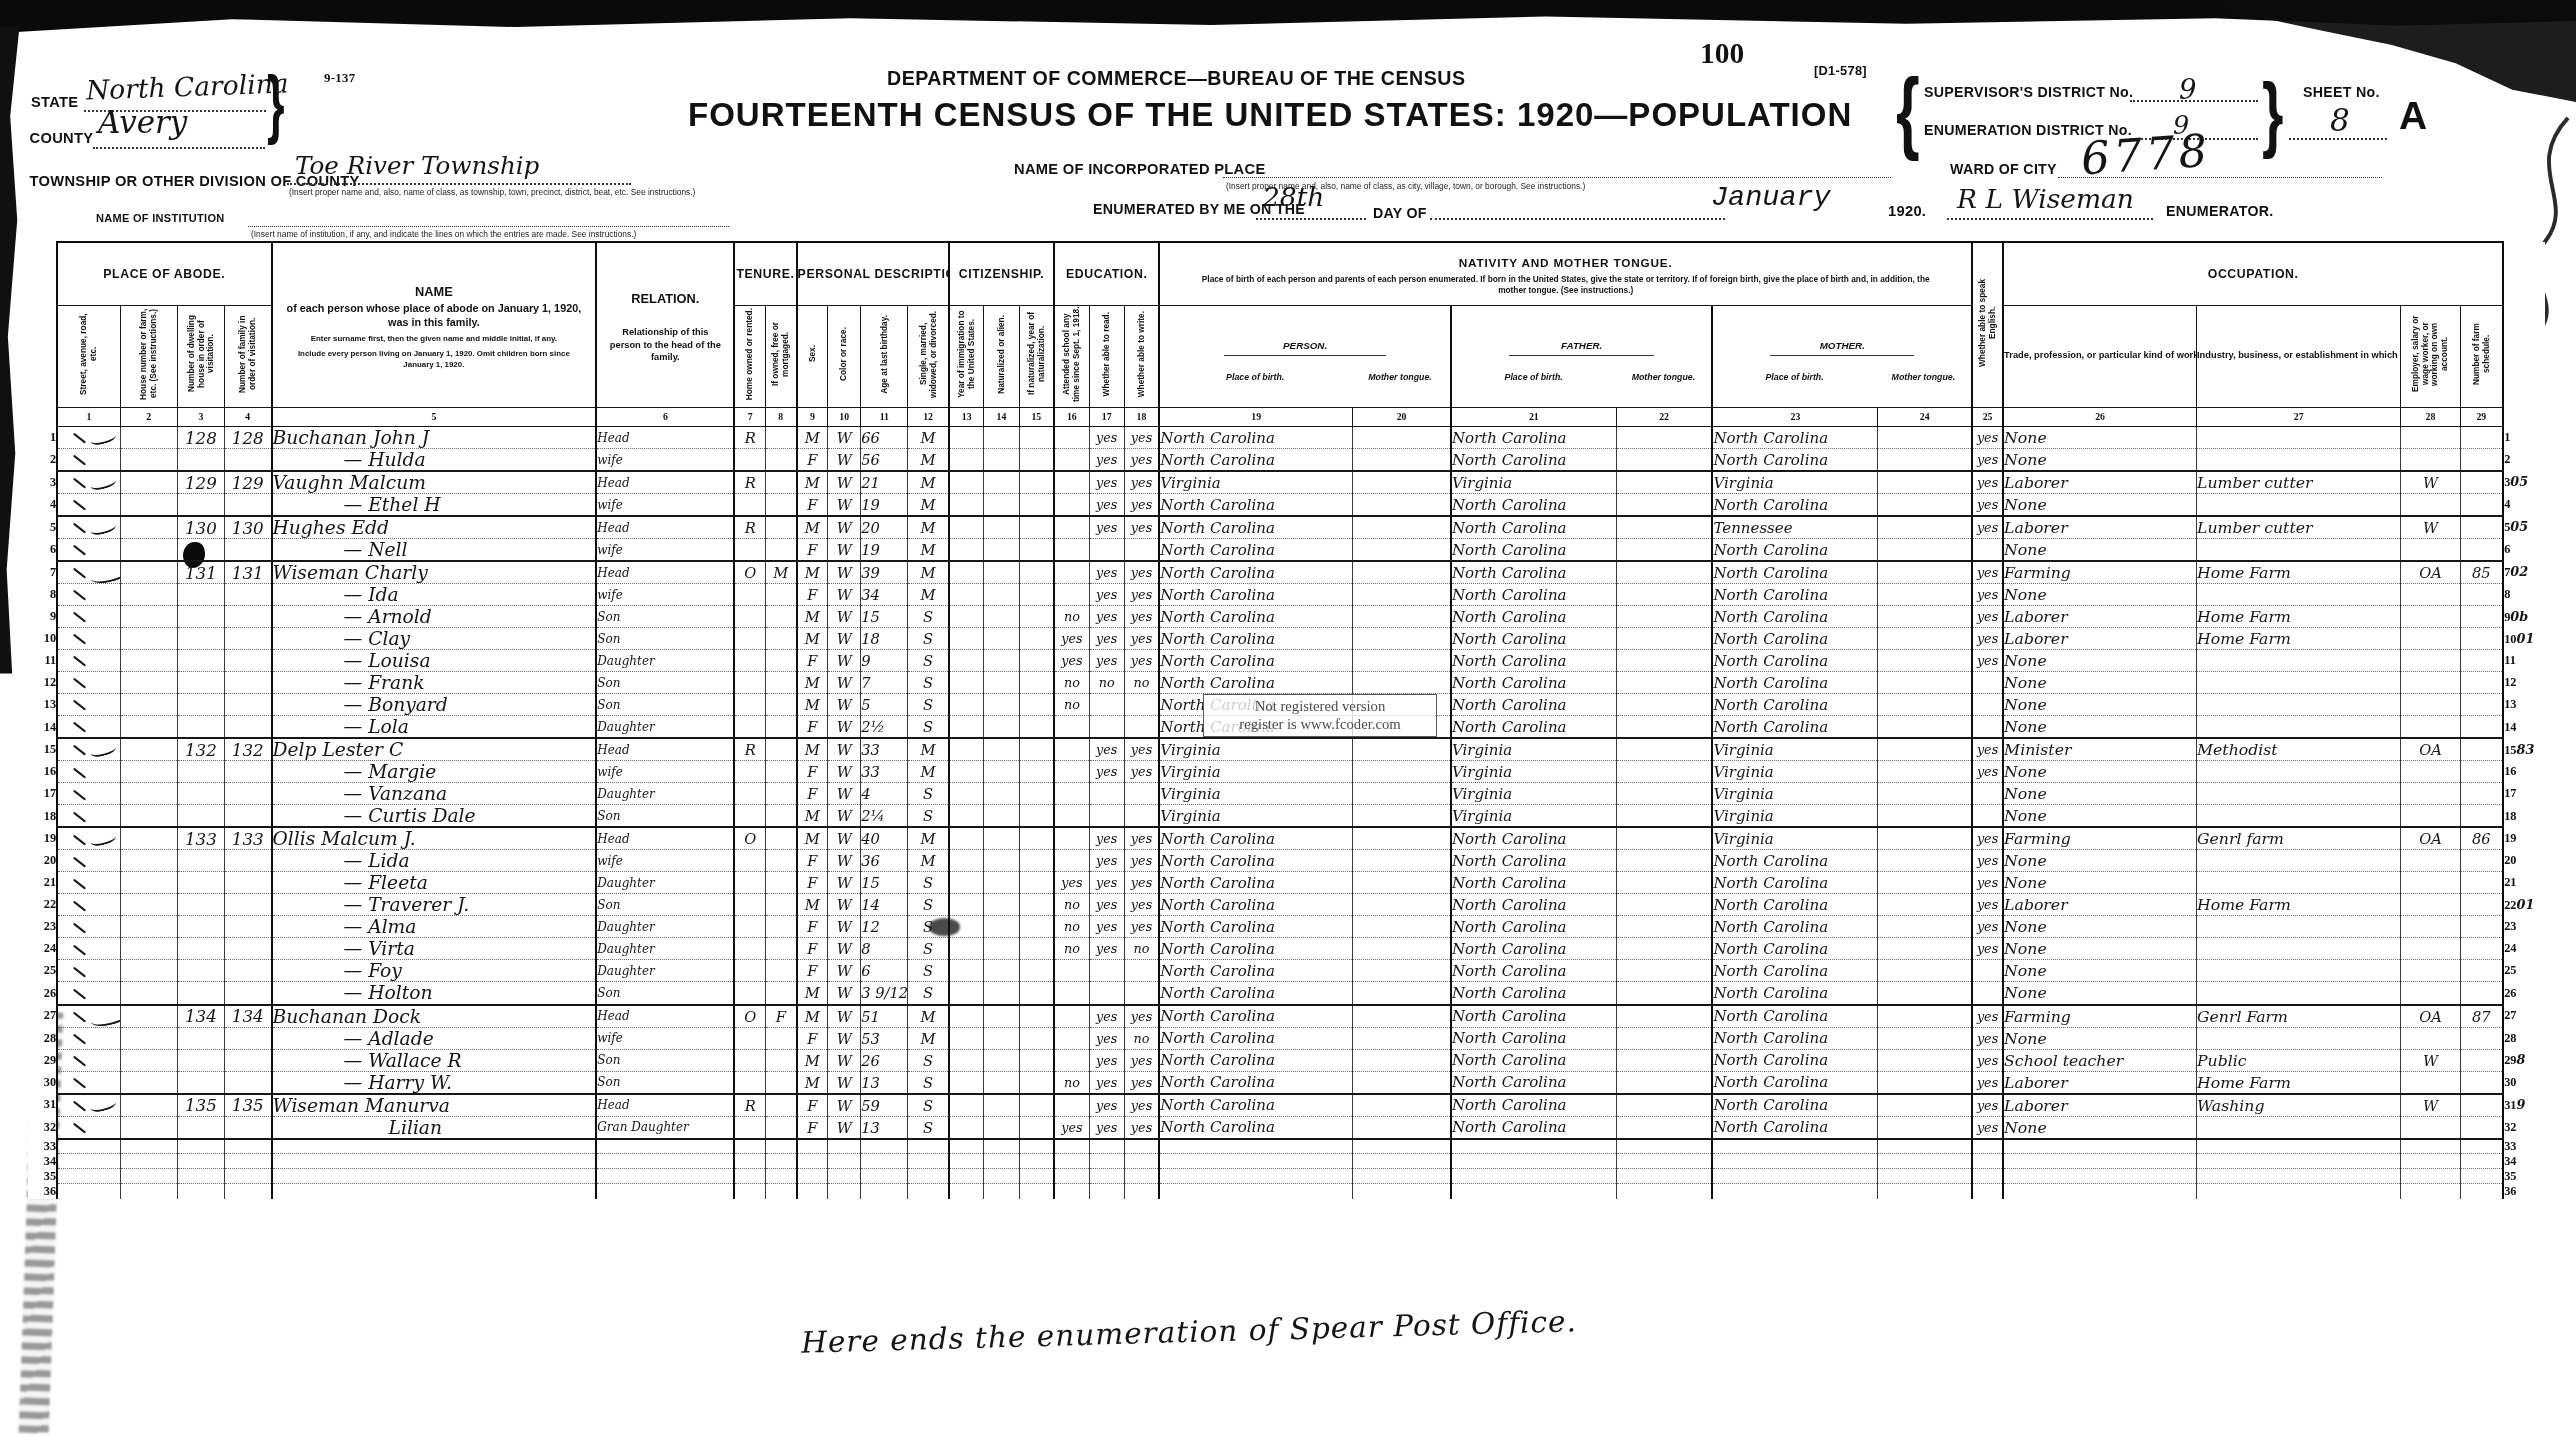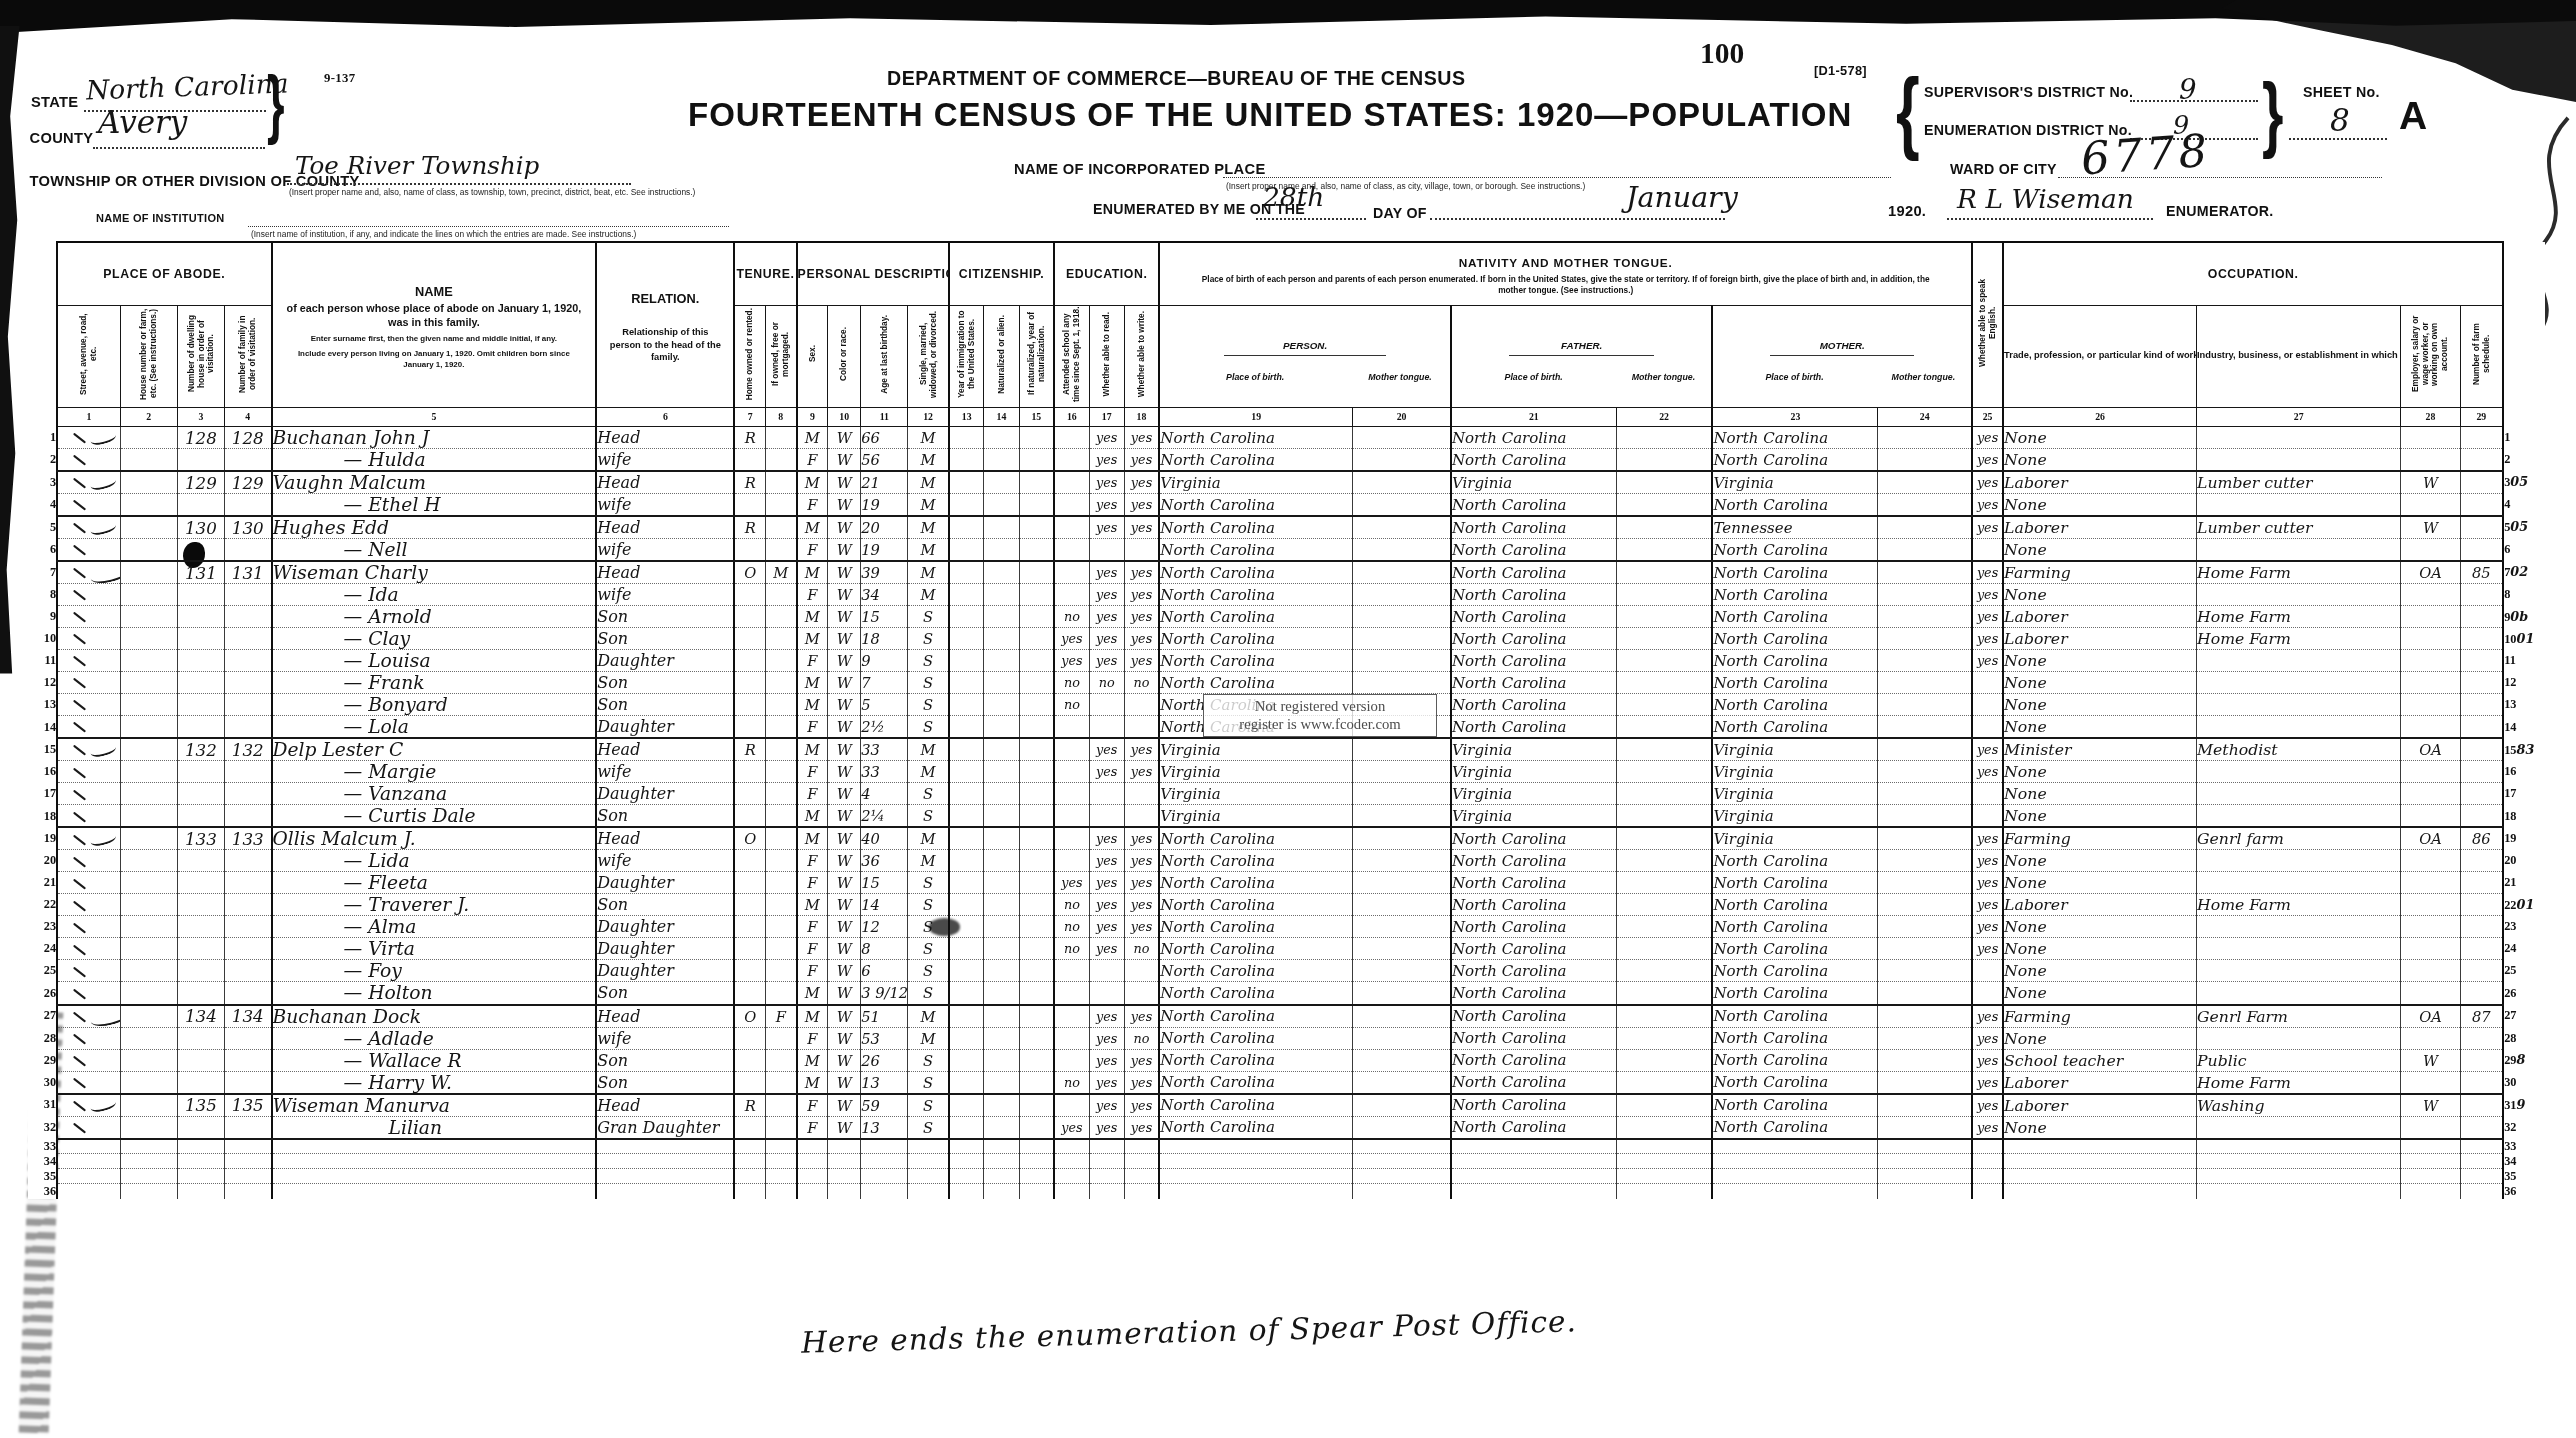--- a/index.html
+++ b/index.html
@@ -66,21 +66,21 @@
   .occD{font-size:9.3px;font-weight:bold;white-space:normal;vertical-align:middle;padding:0 13.8px;line-height:1.4;text-align:left;}
   .h3 th{font-size:9.8px;font-family:"Liberation Serif",serif;}
 
   
   .cC{text-align:center;font-size:14.7px;}
   .sm{font-size:14.7px;}
   .n2{font-size:16.7px;}
   .nameC{font-size:18.7px;padding-left:13.8px;}
   .nameC.cont{padding-left:71px;}
   .nameC.cont2{padding-left:116px;}
-  .relC{font-size:16px;padding-left:15.7px;}
+  .relC{font-size:12px;padding-left:15.7px;}
   .pobc{font-size:15px;padding-left:7.9px;}
   .trc{font-size:15.7px;padding-left:11.8px;}
   .yn{font-size:12.8px;text-align:center;}
   .agec{font-size:14.7px;}
   .lnL{text-align:right;padding-right:6.9px;}
   .lnR{text-align:left;padding-left:7.9px;}
   .lnL,.lnR{font-family:"Liberation Serif",serif;font-weight:bold;font-size:12.3px;color:#111;}
   .mgNote{font-size:12.8px;margin-left:0;}
   .tick{display:inline-block;width:14.7px;height:2.2px;background:#1a1a1a;border-radius:2px;
         transform:rotate(38deg);margin-left:13.8px;vertical-align:middle;}
@@ -127,21 +127,21 @@
 
     <div class="abs lbl" style="left:1014px;top:161px;font-size:14.7px;">NAME OF INCORPORATED PLACE</div>
     <div class="abs dots" style="left:1223px;top:177px;width:668px;border-bottom-width:1.5px;"></div>
     <div class="abs fine" style="left:1226px;top:181px;width:678px;overflow:hidden;">(Insert proper name and, also, name of class, as city, village, town, or borough.   See instructions.)</div>
 
     <div class="abs lbl" style="left:1093px;top:201px;font-size:14.2px;">ENUMERATED BY ME ON THE</div>
     <div class="abs hw" style="left:1263px;top:181px;font-size:26.5px;">28th</div>
     <div class="abs dots" style="left:1256px;top:218px;width:110px;"></div>
     <div class="abs lbl" style="left:1373px;top:205px;font-size:14.2px;">DAY OF</div>
     <div class="abs dots" style="left:1430px;top:218px;width:295px;"></div>
-    <div class="abs hw" style="left:1626px;top:181px;font-size:28.5px;">January</div>
+    <div class="abs hw" style="left:1711px;top:181px;font-size:28.5px;font-family:Liberation Mono, monospace;">January</div>
     <div class="abs lbl" style="left:1888px;top:203px;font-size:14.7px;">1920.</div>
     <div class="abs hw" style="left:1957px;top:183px;font-size:26.5px;">R L Wiseman</div>
     <div class="abs dots" style="left:1947px;top:218px;width:206px;"></div>
     <div class="abs lbl" style="left:2166px;top:203px;font-size:14.2px;">ENUMERATOR.</div>
 
     <div class="abs brace" style="left:1896px;top:75px;font-size:61px;transform:scaleY(1.5);">{</div>
     <div class="abs lbl" style="left:1924px;top:84px;font-size:14.2px;">SUPERVISOR'S DISTRICT No.</div>
     <div class="abs dots" style="left:2130px;top:100px;width:128px;"></div>
     <div class="abs hw" style="left:2179px;top:73px;font-size:27.5px;">9</div>
     <div class="abs lbl" style="left:1924px;top:122px;font-size:14.2px;">ENUMERATION DISTRICT No.</div>

